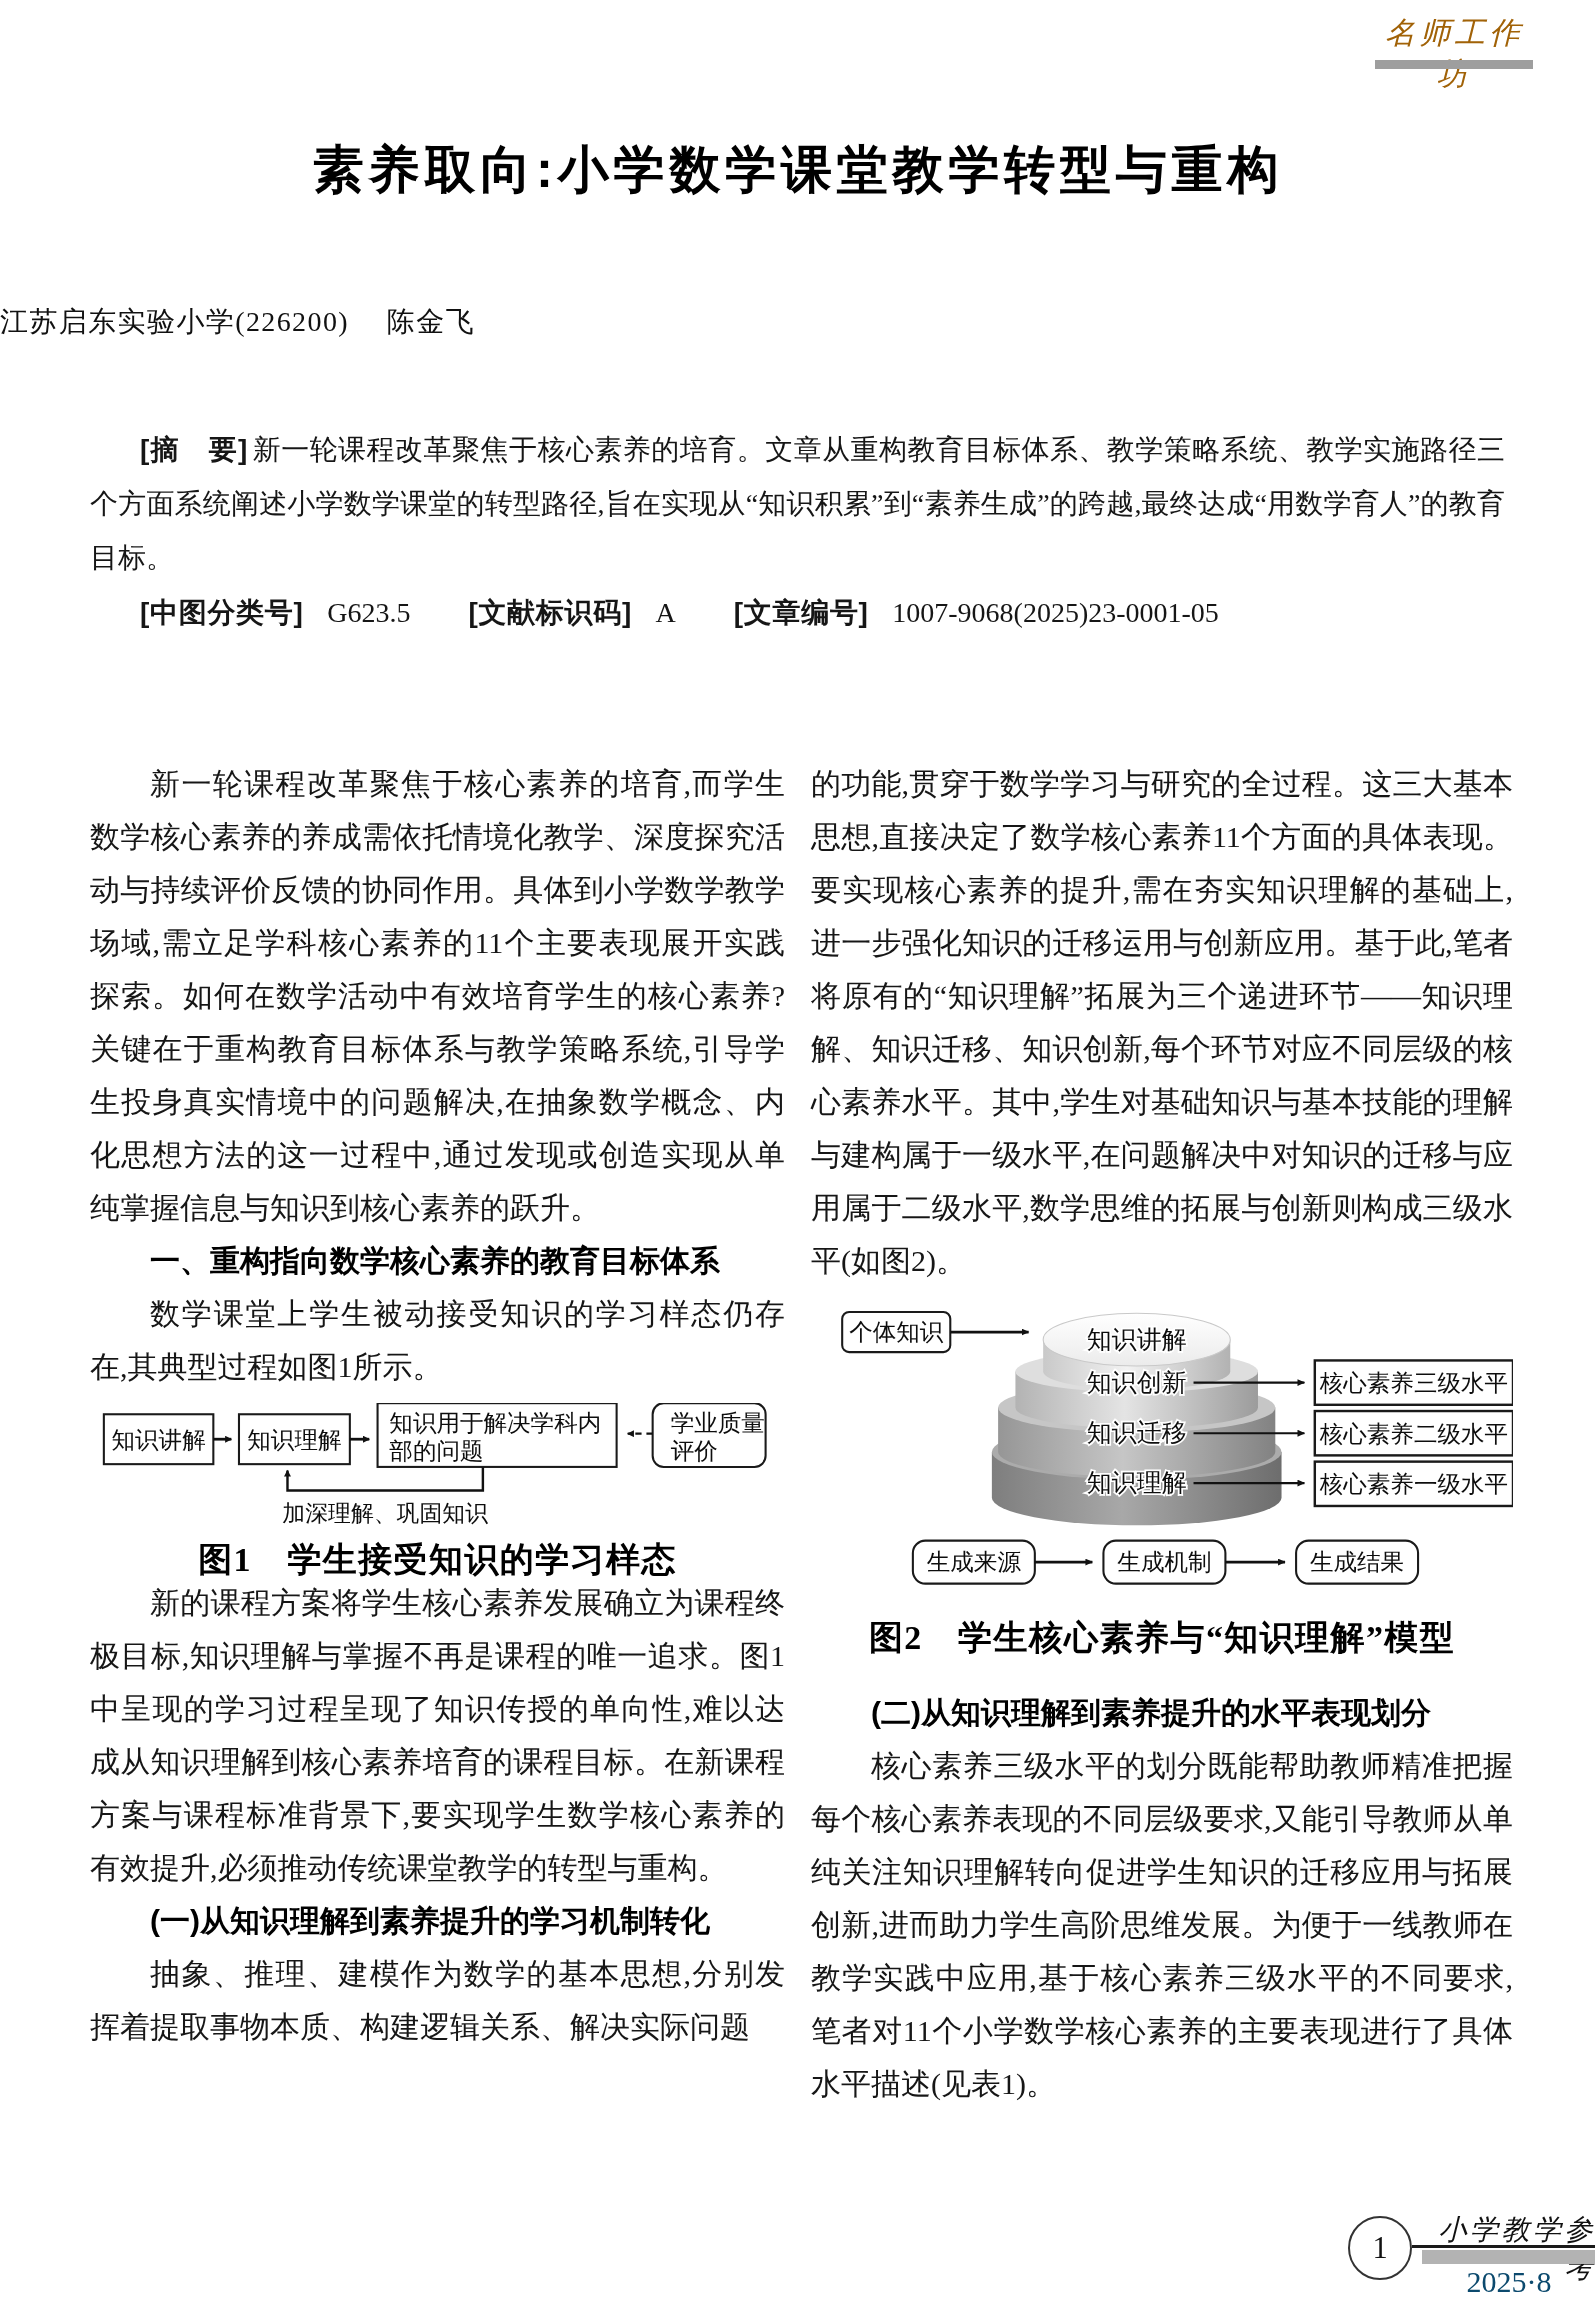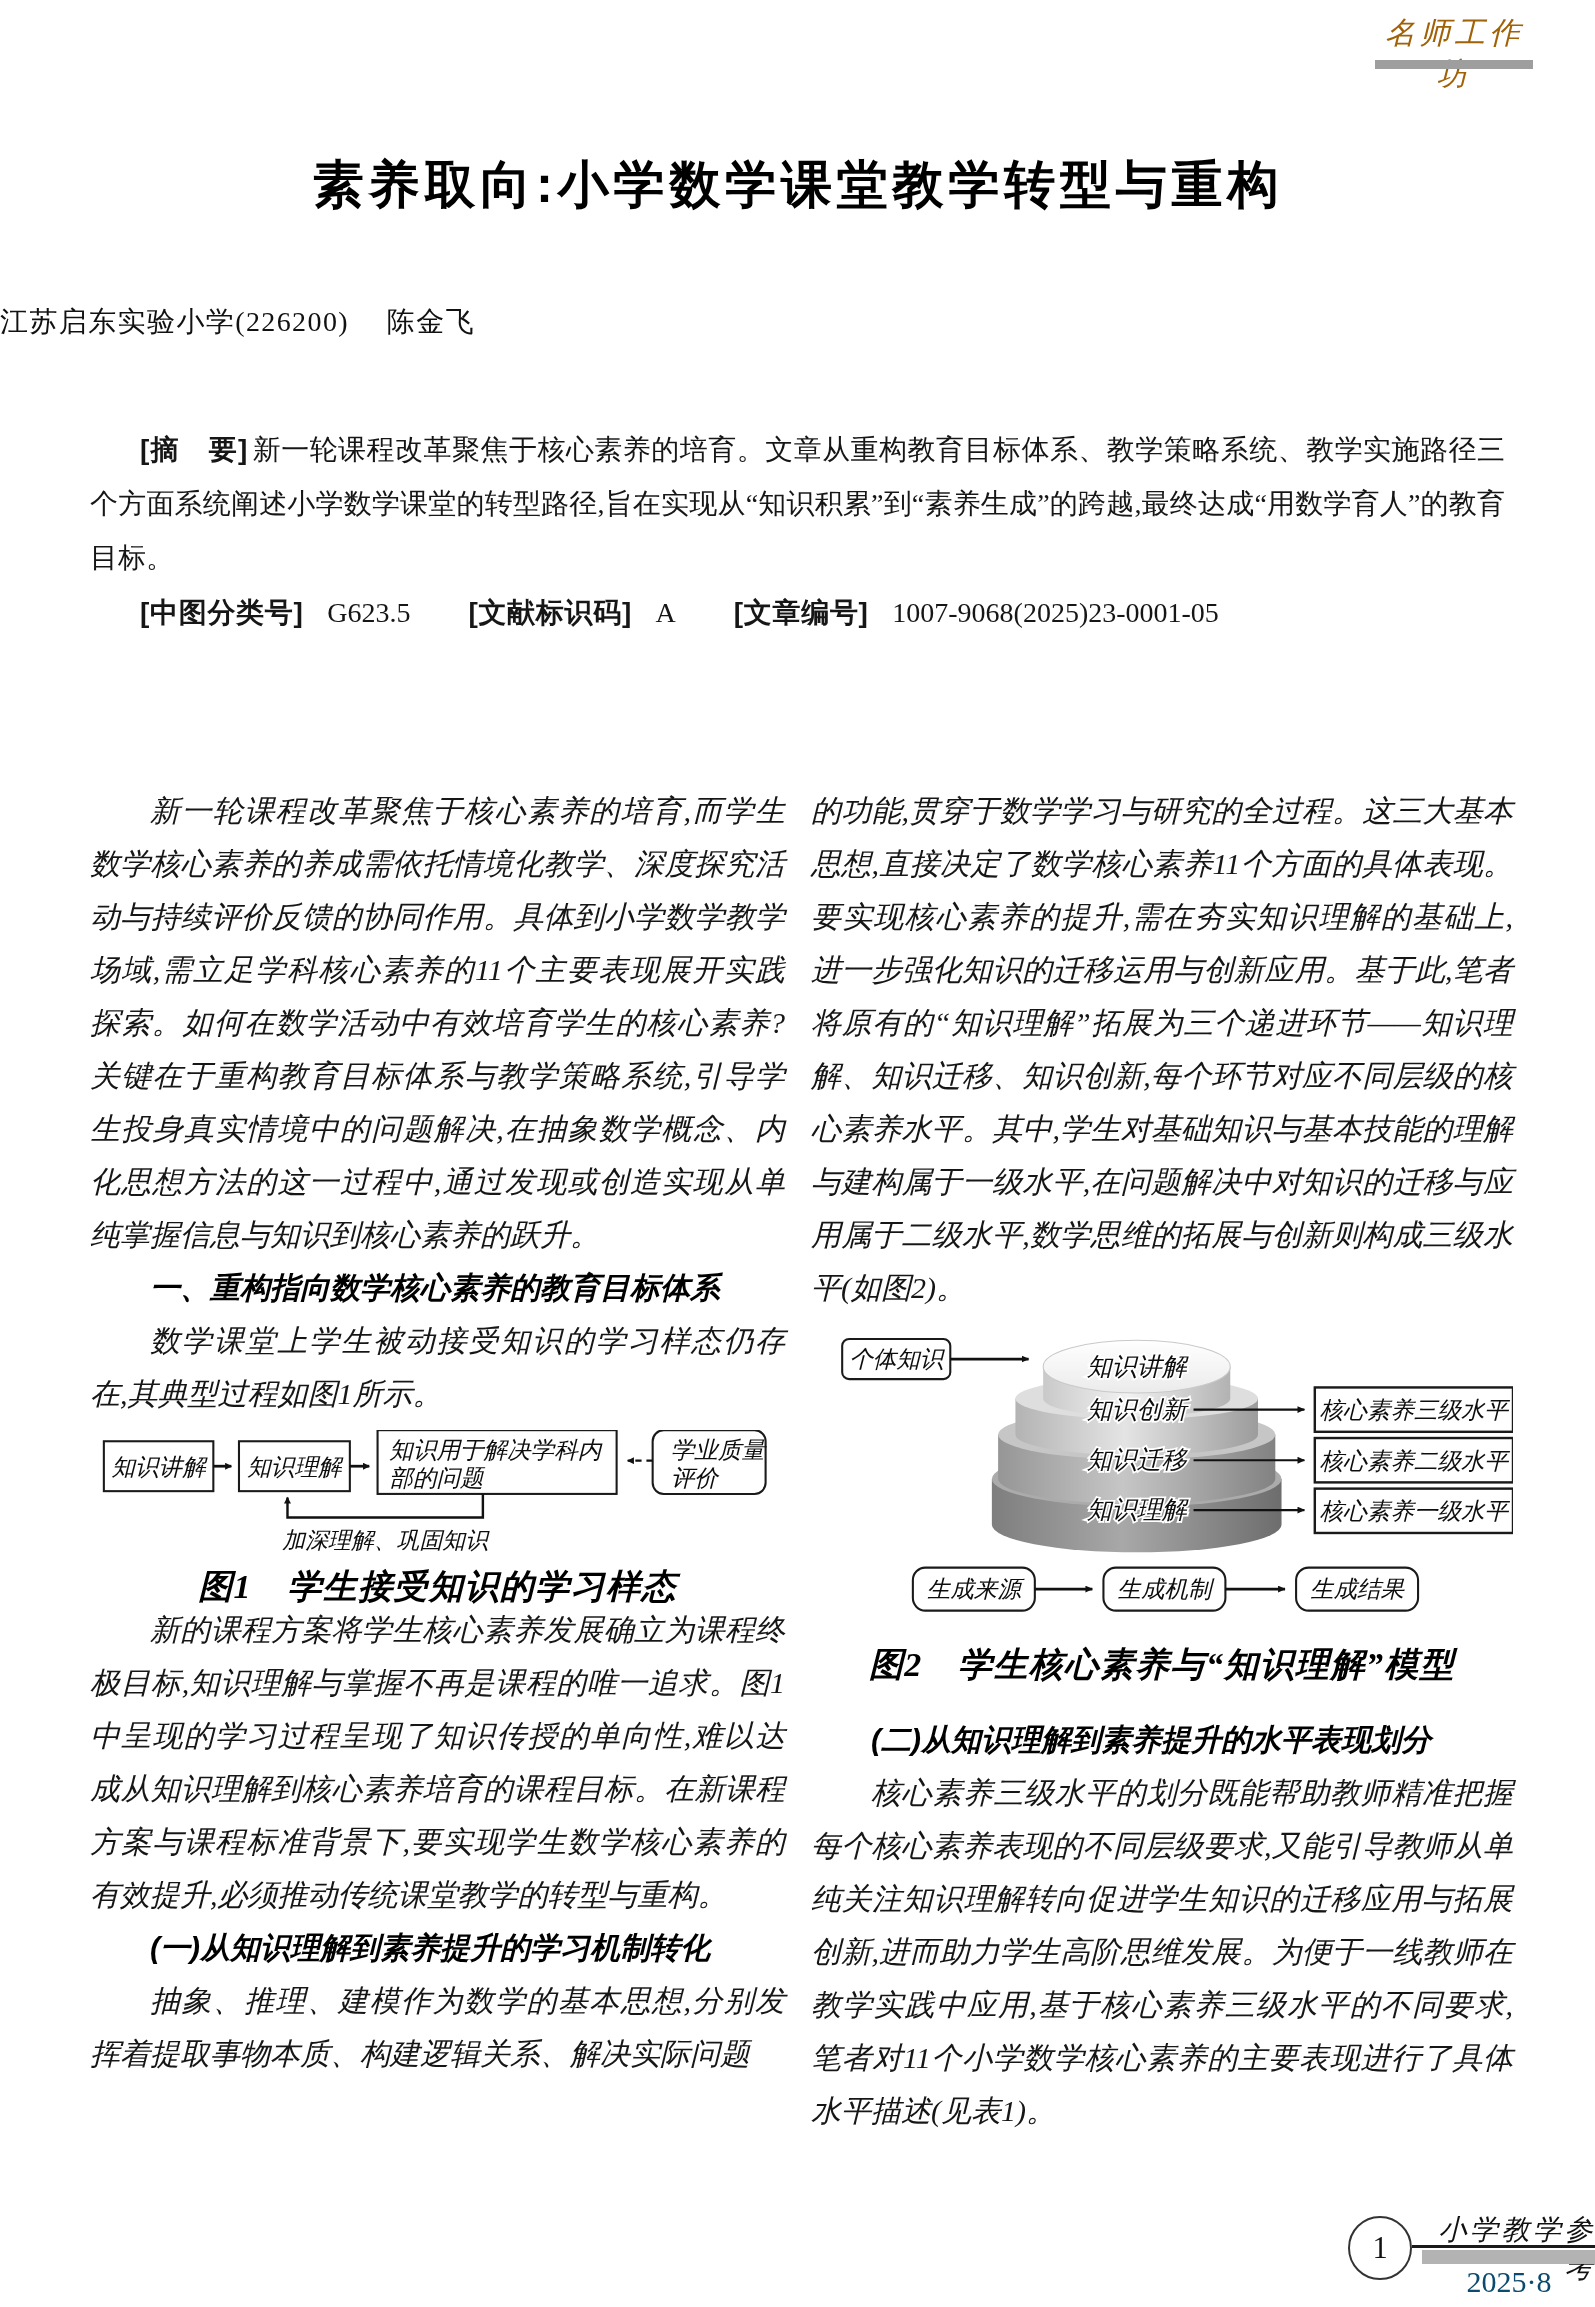--- a/index.html
+++ b/index.html
@@ -17,21 +17,21 @@
     font-family:"Liberation Serif",serif;
     font-style:italic;font-size:30.5px;letter-spacing:4.2px;
     text-align:center;color:#a16207;
   }
   .header-bar{
     position:absolute;top:60px;left:1375px;width:158px;height:9px;
     background:#9e9e9e;
   }
   
   .title{
-    position:absolute;top:151px;left:0;width:1596px;
+    position:absolute;top:136px;left:0;width:1596px;
     text-align:center;
     font-family:"Liberation Sans","DejaVu Sans",sans-serif;
     font-weight:700;font-size:51px;letter-spacing:4.8px;color:#000;
   }
   .author{
     position:absolute;top:303px;left:0;width:1596px;
     text-align:left;font-size:28px;letter-spacing:1.4px;color:#111;
   }
   
   .abstract-block{
@@ -43,21 +43,21 @@
     text-indent:50px;color:#161616;
   }
   .lbl{
     font-family:"Liberation Sans","DejaVu Sans",sans-serif;
     font-weight:700;letter-spacing:0.7px;margin-right:4.2px;
   }
   .clc{line-height:55px;}
   .clc .lbl{margin-right:23.6px;}
   .clc .gap{margin-right:58px;}
   
-  .col{position:absolute;top:784px;width:698px;font-style:italic;}
+  .col{position:absolute;top:757px;width:698px;}
   .col-left{left:90px;width:695px;}
   .col-right{left:811px;width:702px;}
   .body-p{
     margin:0;font-size:30px;line-height:53px;
     text-align:justify;word-break:break-all;color:#161616;
   }
   .indent{text-indent:60px;}
   .heading{
     margin:0;font-size:30px;line-height:53px;text-indent:60px;
     font-family:"Liberation Sans","DejaVu Sans",sans-serif;

